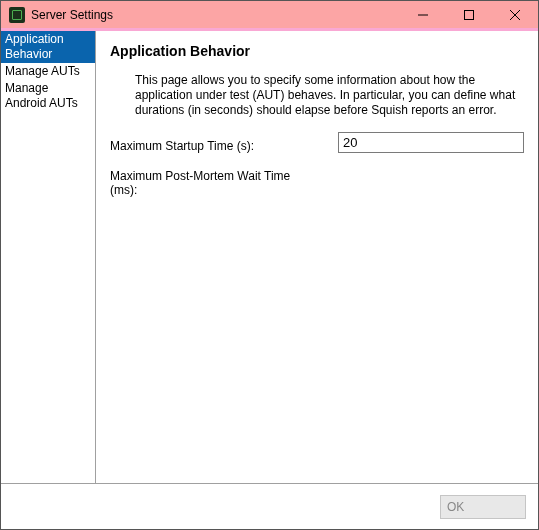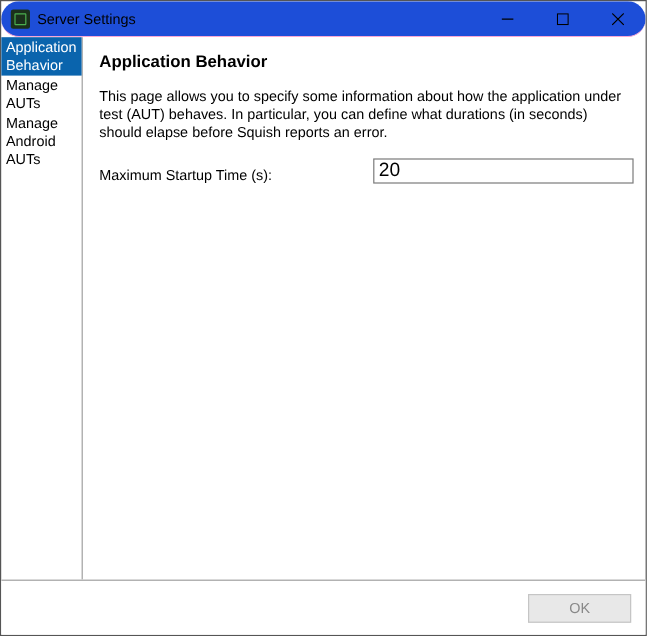--- a/index.html
+++ b/index.html
@@ -14,23 +14,22 @@
     border: 1px solid #555;
     display: flex;
     flex-direction: column;
     overflow: hidden;
   }
   
   .titlebar {
     height: 30px;
     display: flex;
     align-items: center;
-    border-bottom: 1px solid #f9a8d4;
-    background: #1d4ed8;
-    border-radius: 15px;
+    border-bottom: 3px solid #f9a8d4;
+    background: #fca5a5;
   }
   .titlebar .icon {
     width: 16px;
     height: 16px;
     margin: 0 6px 0 8px;
     background: #1b301b;
     border-radius: 2px;
     position: relative;
     display: inline-block;
   }
@@ -83,59 +82,60 @@
     flex-direction: column;
   }
   .heading {
     font-weight: 700;
     font-size: 14px;
     margin: 2px 0 14px 0;
   }
   .desc {
     line-height: 15px;
     margin-bottom: 14px;
+    margin-left: 25px;
   }
   .form-row {
     display: flex;
     align-items: flex-end;
     margin-bottom: 8px;
     gap: 18px;
   }
   .form-row label {
     width: 210px;
     flex: 0 0 auto;
   }
   .form-row input {
     flex: 1;
     height: 21px;
     border: 1px solid #7a7a7a;
     padding: 1px 4px;
     font-family: inherit;
-    font-size: 16px;
+    font-size: 13px;
     outline: none;
   }
   
   .footer {
     height: 46px;
     border-top: 1px solid #a0a0a0;
     display: flex;
     align-items: center;
     justify-content: flex-end;
     padding: 0 12px;
     gap: 8px;
     background: #fff;
   }
   .btn {
     width: 86px;
     height: 24px;
     border: 1px solid #adadad;
     background: #e1e1e1;
     font-family: inherit;
     font-size: 12px;
-    text-align: center;
+    text-align: left;
     cursor: default;
   }
   .btn:disabled {
     color: #888;
     background: #e8e8e8;
     border-color: #c5c5c5;
   }
 </style>
 </head>
 <body>
@@ -172,19 +172,20 @@
     <div class="heading">Application Behavior</div>
     <div class="desc">This page allows you to specify some information about how the application under test (AUT) behaves. In particular, you can define what durations (in seconds) should elapse before Squish reports an error.</div>
 
     <div class="form-row">
       <label>Maximum Startup Time (s):</label>
       <input type="text" value="20" style="">
     </div>
     <div class="form-row">
     </div>
     <div class="form-row">
+      <label>Maximum Post-Mortem Wait Time (ms):</label>
     </div>
   </div>
 </div>
 
 <div class="footer">
   <button class="btn" disabled="">OK</button>
 </div>
 
 </body></html>

